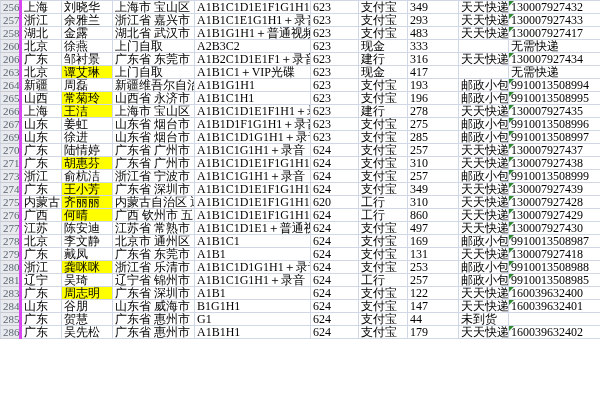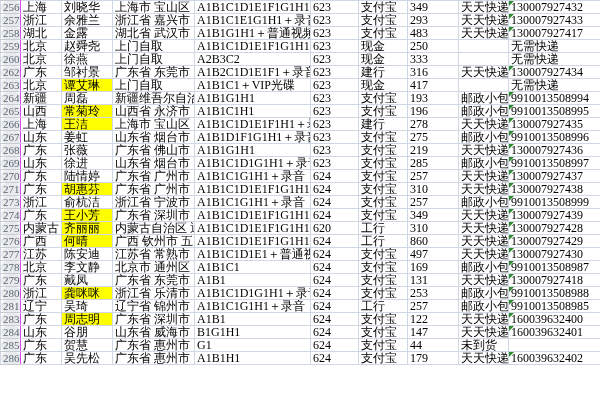--- a/index.html
+++ b/index.html
@@ -2,22 +2,22 @@
 <html><head>
 <meta charset="utf-8">
 <style>
   html,body{margin:0;padding:0;background:#fff;}
   body{font-family:"Liberation Serif","DejaVu Serif",serif;font-size:12px;color:#000;}
   #sheet{width:600px;height:405px;overflow:hidden;background:#fff;}
   table{border-collapse:collapse;table-layout:fixed;width:600px;}
   td{border:1px solid #d0d7e5;padding:0 2px;height:12px;line-height:12px;
      white-space:nowrap;overflow:hidden;vertical-align:middle;box-sizing:border-box;}
   tr{height:13px;}
-  td.rowhdr{background:#e9eaee;color:#5a6672;text-align:right;border-right:1px solid #d946ef;
-     border-top-color:#c7ccd4;border-bottom-color:#c7ccd4;padding-right:3px;font-size:11px;border-radius:6px;}
+  td.rowhdr{background:#e9eaee;color:#5a6672;text-align:right;border-right:3px solid #d946ef;
+     border-top-color:#c7ccd4;border-bottom-color:#c7ccd4;padding-right:3px;font-size:11px;}
   td.hl{background:#ffff00;margin-top:43px;}
   td.trk{position:relative;margin-top:12px;}
   .tri{display:none;position:absolute;top:0;left:0;width:0;height:0;
      border-top:5px solid #2f8a2f;border-right:5px solid transparent;}
   col.c-row{width:20px;}  col.c-prov{width:41px;} col.c-name{width:51px;}
   col.c-addr{width:82px;} col.c-prod{width:116px;} col.c-code{width:48px;}
   col.c-pay{width:49px;}  col.c-amt{width:51px;}  col.c-ship{width:50px;}
   col.c-trknum{width:92px;}
 </style>
 </head>
@@ -77,51 +77,36 @@
     <td>623</td>
     <td>支付宝</td>
     <td>483</td>
     <td>天天快递</td>
     <td class="trk">
       <span class="tri" style="display: block;"></span>
       <span>130007927417</span>
     </td>
   </tr>
         <tr>
-    <td class="rowhdr">259</td>
-    <td>北京</td>
-    <td>赵舜尧</td>
-    <td>上门自取</td>
-    <td>A1B1C1D1E1F1G1H1</td>
-    <td>623</td>
-    <td>现金</td>
-    <td>250</td>
-    <td></td>
-    <td class="trk">
-      
-      <span>无需快递</span>
-    </td>
-  </tr>
-        <tr>
     <td class="rowhdr">260</td>
     <td>北京</td>
     <td>徐燕</td>
     <td>上门自取</td>
     <td>A2B3C2</td>
     <td>623</td>
     <td>现金</td>
     <td>333</td>
     <td></td>
     <td class="trk">
       
       <span>无需快递</span>
     </td>
   </tr>
         <tr>
-    <td class="rowhdr">262</td>
+    <td class="rowhdr">206</td>
     <td>广东</td>
     <td>邹衬景</td>
     <td>广东省 东莞市</td>
     <td>A1B2C1D1E1F1＋录音</td>
     <td>623</td>
     <td>建行</td>
     <td>316</td>
     <td>天天快递</td>
     <td class="trk">
       <span class="tri" style="display: block;"></span>
@@ -194,35 +179,20 @@
     <td>姜虹</td>
     <td>山东省 烟台市</td>
     <td>A1B1D1F1G1H1＋录音</td>
     <td>623</td>
     <td>支付宝</td>
     <td>275</td>
     <td>邮政小包</td>
     <td class="trk">
       <span class="tri" style="display: block;"></span>
       <span>9910013508996</span>
-    </td>
-  </tr>
-        <tr>
-    <td class="rowhdr">268</td>
-    <td>广东</td>
-    <td>张薇</td>
-    <td>广东省 佛山市</td>
-    <td>A1B1G1H1</td>
-    <td>623</td>
-    <td>支付宝</td>
-    <td>219</td>
-    <td>天天快递</td>
-    <td class="trk">
-      <span class="tri" style="display: block;"></span>
-      <span>130007927436</span>
     </td>
   </tr>
         <tr>
     <td class="rowhdr">269</td>
     <td>山东</td>
     <td>徐进</td>
     <td>山东省 烟台市</td>
     <td>A1B1C1D1G1H1＋录音</td>
     <td>623</td>
     <td>支付宝</td>

